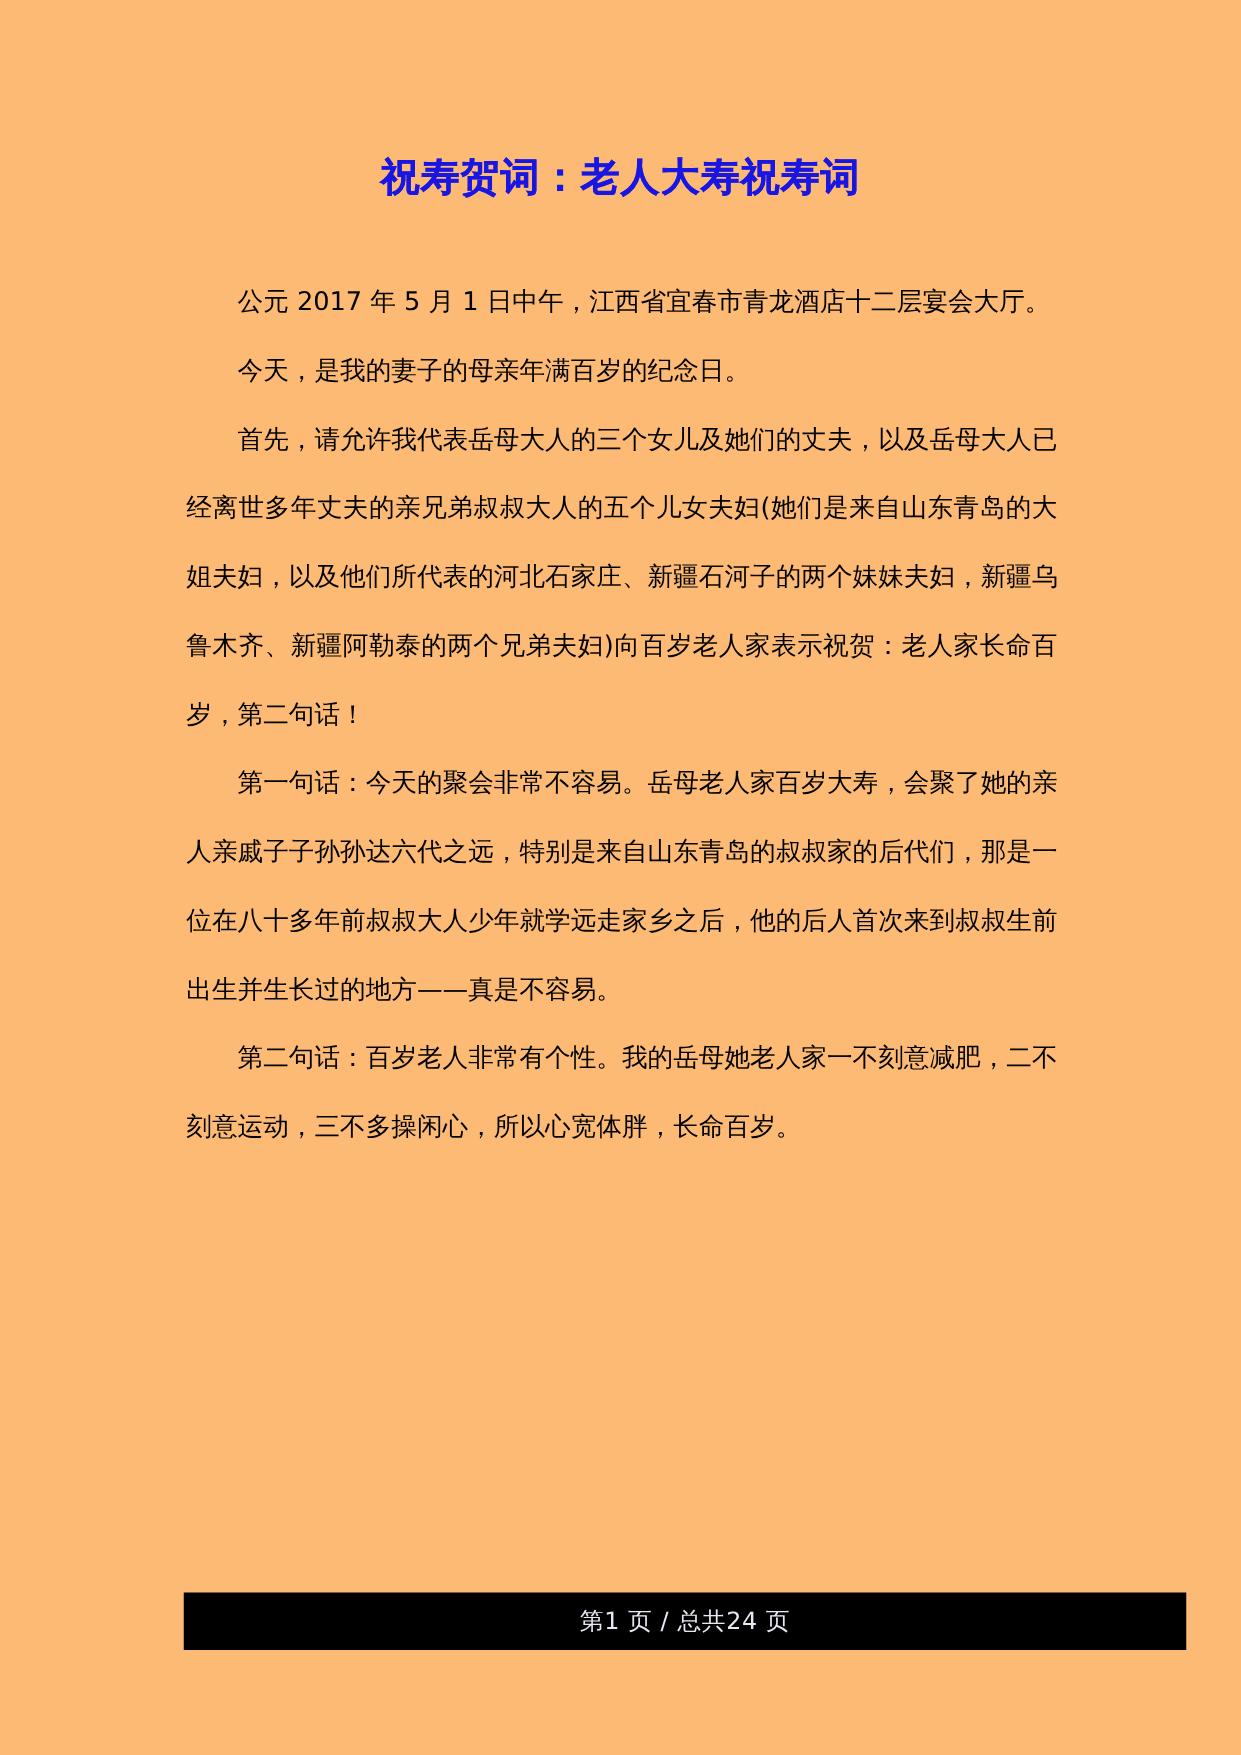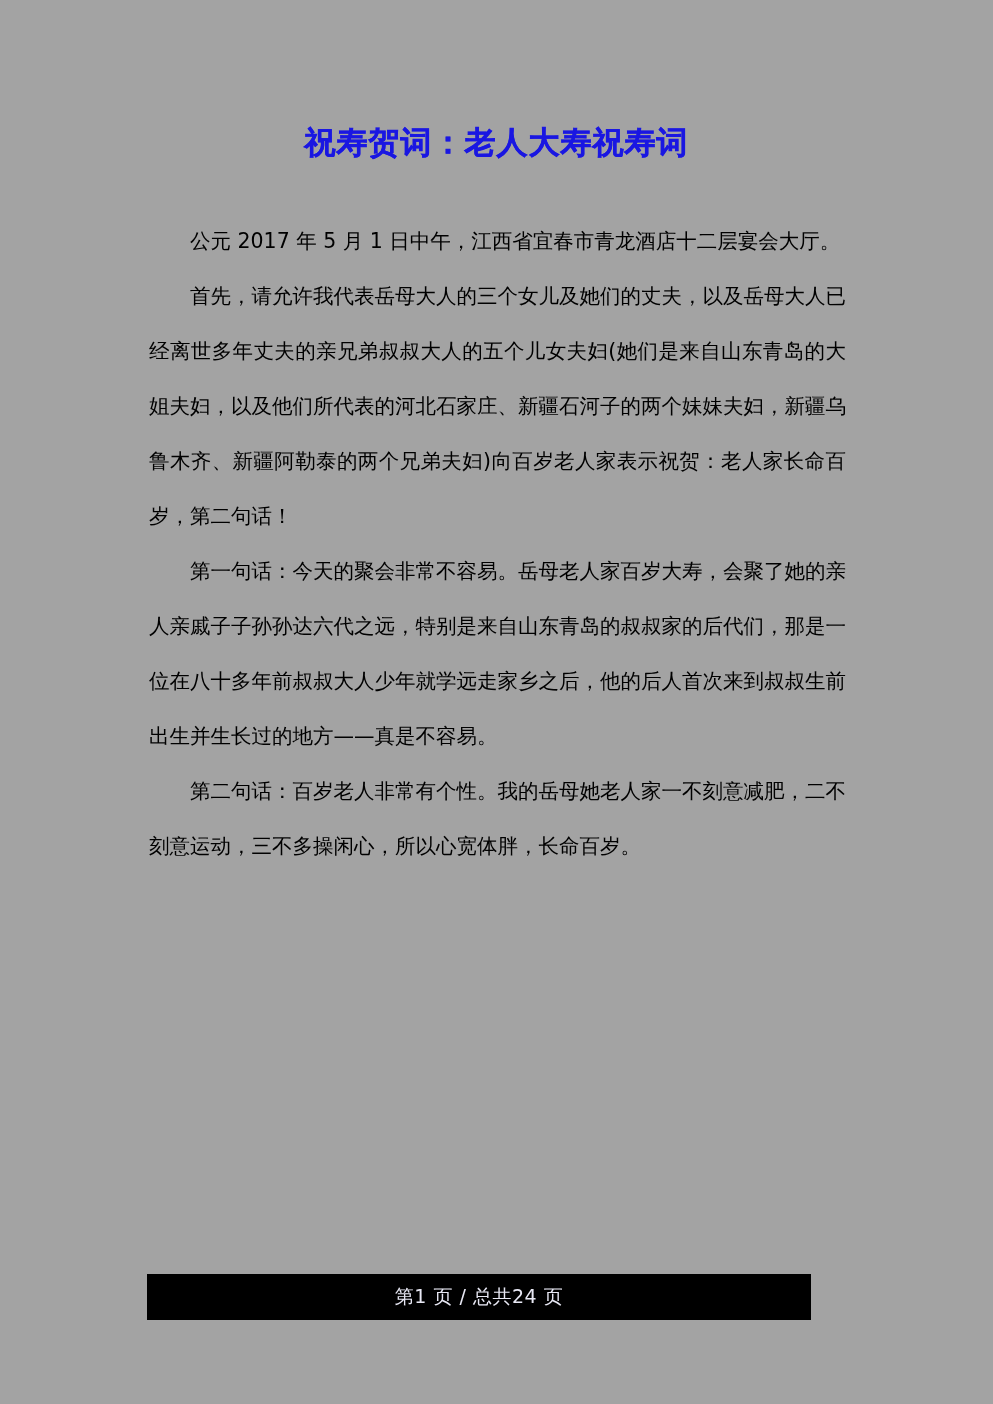--- a/index.html
+++ b/index.html
@@ -11,21 +11,21 @@
     width: 993px;
     height: 1404px;
     position: relative;
     overflow: hidden;
     font-family: "Liberation Serif", "DejaVu Serif", serif;
   }
 
   .page {
     position: absolute;
     inset: 0;
-    background: #a3a3a3;
+    background: #fdba74;
   }
 
   
   .doc-title {
     position: absolute;
     left: 0;
     right: 0;
     top: 120px;
     text-align: center;
     color: #1a17e2;
@@ -57,21 +57,21 @@
     text-indent: 2em;
     word-break: break-all;
     white-space: normal;
   }
 
   
   .footer-bar {
     position: absolute;
     left: 147px;
     top: 1274px;
-    width: 664px;
+    width: 802px;
     height: 46px;
     background: #000000;
     color: #e8e8f4;
     display: flex;
     align-items: center;
     justify-content: center;
     font-family: "DejaVu Sans", "Liberation Sans", sans-serif;
     font-size: 19px;
     letter-spacing: 0.5px;
     white-space: pre;
@@ -79,20 +79,21 @@
 </style>
 </head>
 <body>
 
 <div class="page">
 
   <div class="doc-title">祝寿贺词：老人大寿祝寿词</div>
 
   <div class="doc-body">
     <p>公元 2017 年 5 月 1 日中午，江西省宜春市青龙酒店十二层宴会大厅。</p>
+    <p>今天，是我的妻子的母亲年满百岁的纪念日。</p>
     <p>首先，请允许我代表岳母大人的三个女儿及她们的丈夫，以及岳母大人已经离世多年丈夫的亲兄弟叔叔大人的五个儿女夫妇(她们是来自山东青岛的大姐夫妇，以及他们所代表的河北石家庄、新疆石河子的两个妹妹夫妇，新疆乌鲁木齐、新疆阿勒泰的两个兄弟夫妇)向百岁老人家表示祝贺：老人家长命百岁，第二句话！</p>
     <p>第一句话：今天的聚会非常不容易。岳母老人家百岁大寿，会聚了她的亲人亲戚子子孙孙达六代之远，特别是来自山东青岛的叔叔家的后代们，那是一位在八十多年前叔叔大人少年就学远走家乡之后，他的后人首次来到叔叔生前出生并生长过的地方——真是不容易。</p>
     <p>第二句话：百岁老人非常有个性。我的岳母她老人家一不刻意减肥，二不刻意运动，三不多操闲心，所以心宽体胖，长命百岁。</p>
   </div>
 
   <div class="footer-bar">
     <span>第1 页 / 总共24 页</span>
   </div>
 
 </div>

